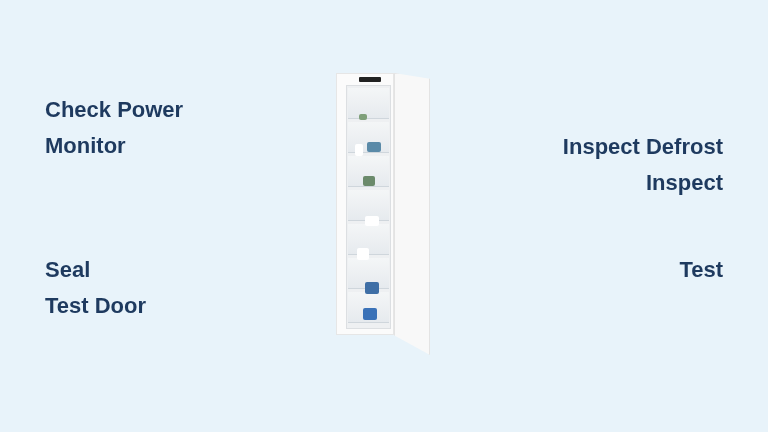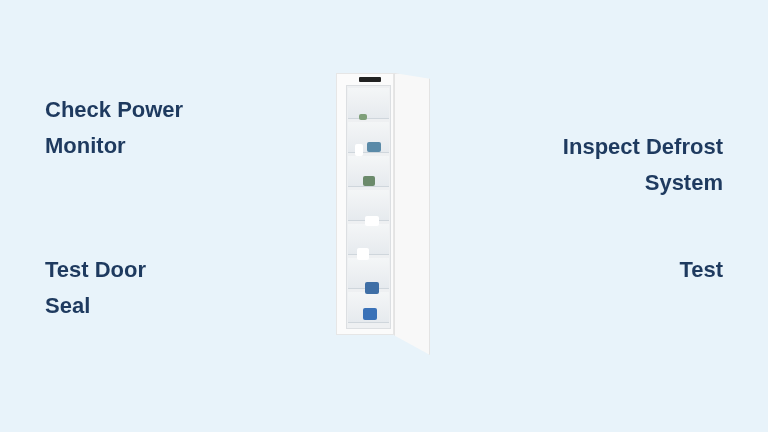--- a/index.html
+++ b/index.html
@@ -47,25 +47,25 @@
   </style>
 </head>
 <body>
 
 <div class="label left" id="tl">
   <span>Check Power</span>
   <span>Monitor</span>
 </div>
 <div class="label right" id="tr">
   <span>Inspect Defrost</span>
-  <span>System</span>
+  <span>Inspect</span>
 </div>
 <div class="label left" id="bl">
+  <span>Seal</span>
   <span>Test Door</span>
-  <span>Seal</span>
 </div>
 <div class="label right" id="br">
   <span>Test</span>
 </div>
 
 <div class="freezer">
   <div class="cabinet">
     <div class="display"></div>
     <div class="inner">
       <div class="drawer" style="top:2px"></div>

